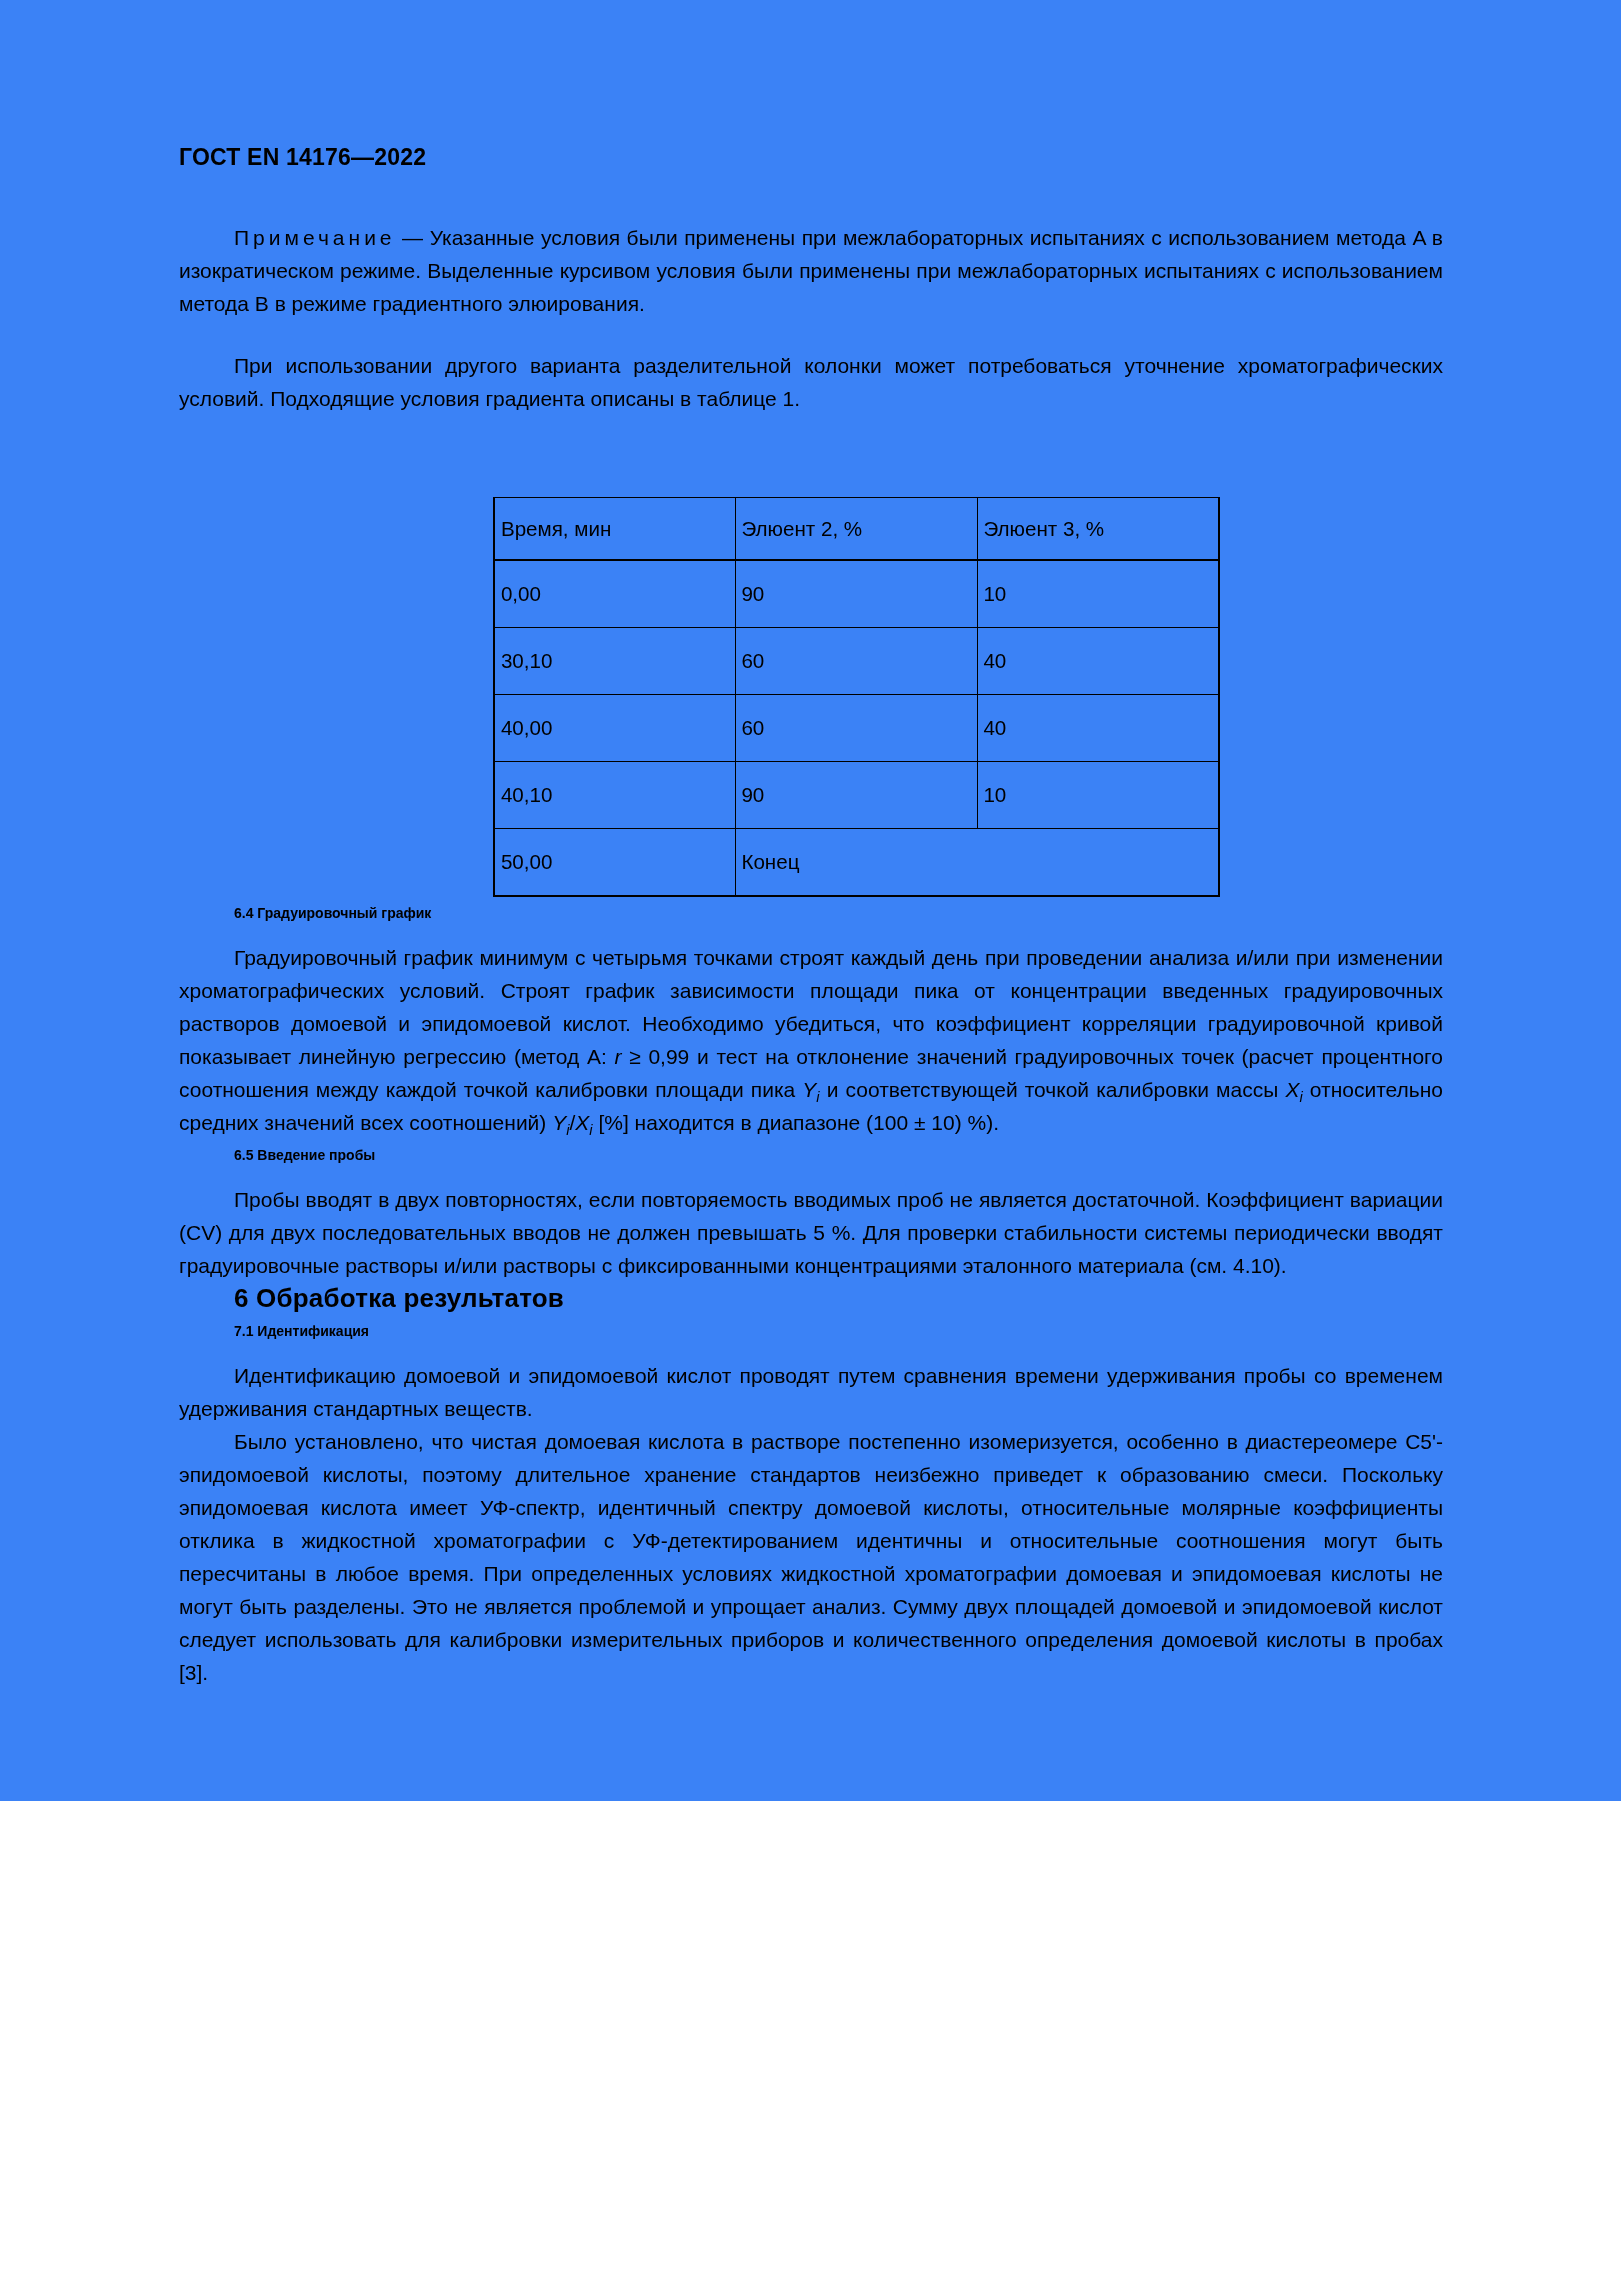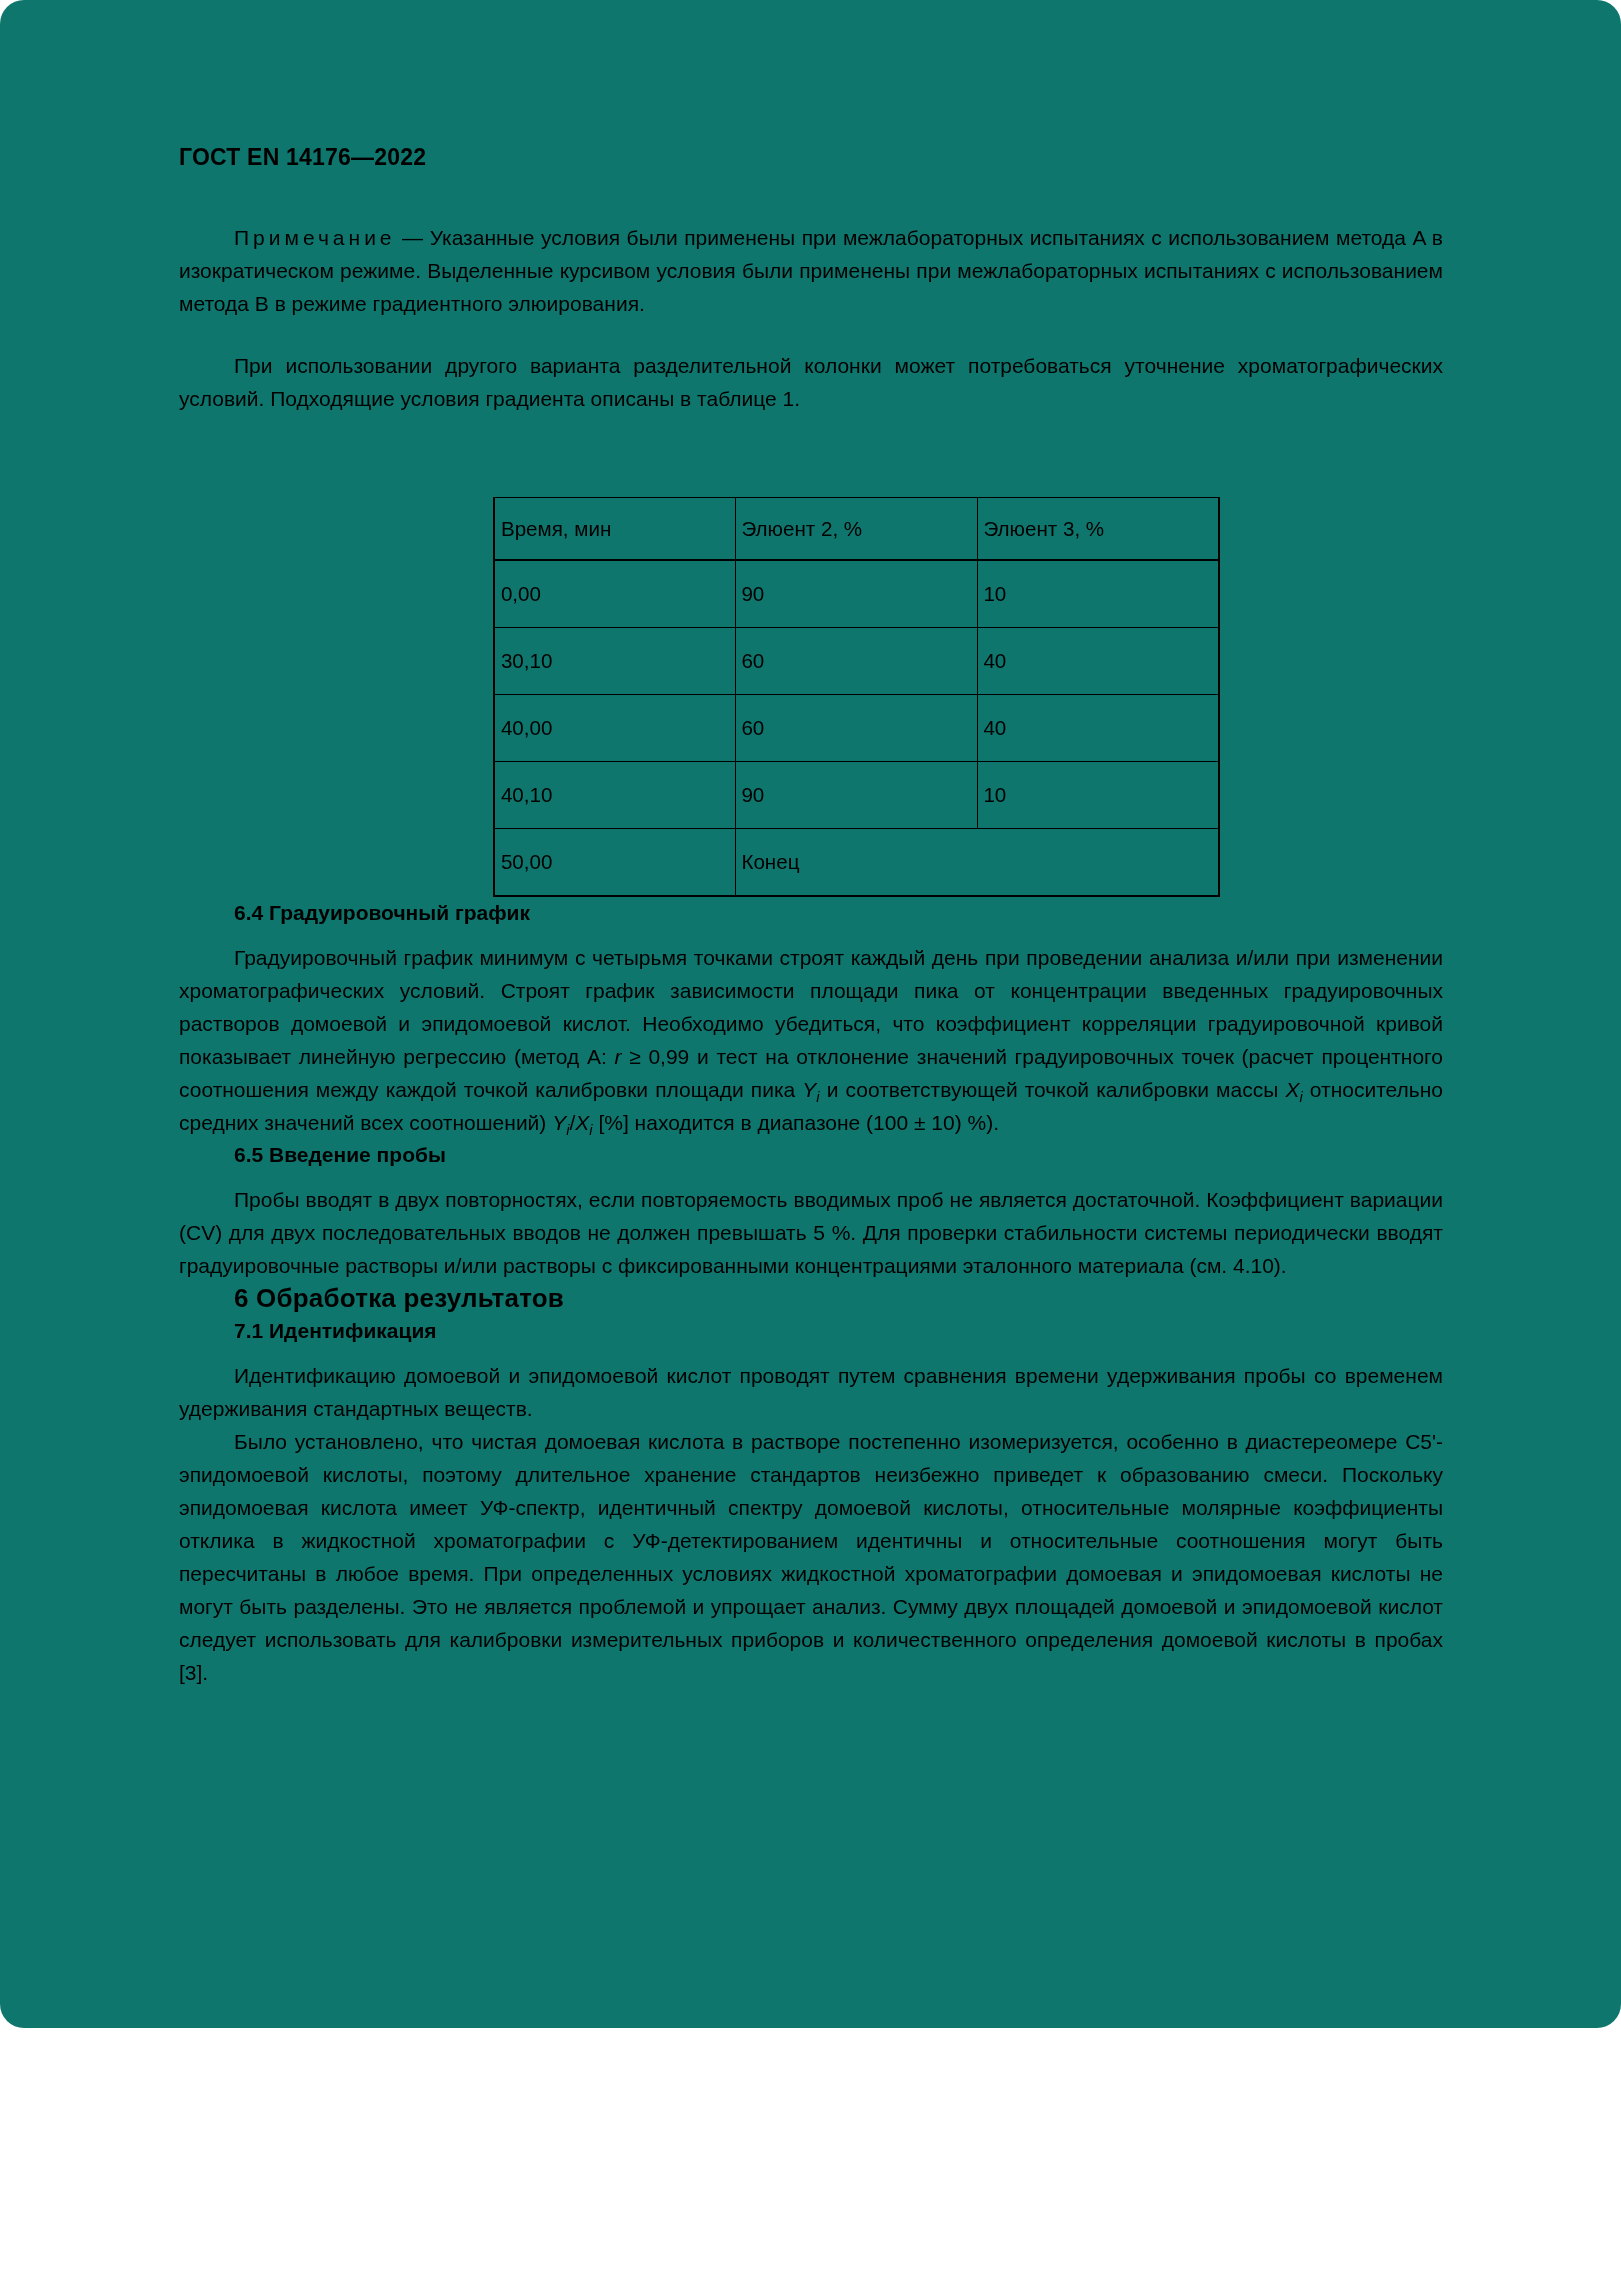--- a/index.html
+++ b/index.html
@@ -3,27 +3,26 @@
 <meta charset="utf-8">
 <style>
   html, body {
     margin: 0;
     padding: 0;
     background: #ffffff;
   }
   .page {
     position: relative;
     width: 1621px;
-    height: 2028px;
-    background: #0f766e;
+    height: 1801px;
+    background: #3b82f6;
     font-family: "Liberation Sans", sans-serif;
     color: #000000;
     box-sizing: border-box;
     overflow: hidden;
-    border-radius: 24px;
   }
   .content {
     position: absolute;
     left: 179px;
     top: 145px;
     width: 1264px;
   }
   .doc-header {
     font-size: 23px;
     font-weight: bold;
@@ -85,21 +84,21 @@
   table.gradient-table tr.header-row td {
     border-bottom-width: 2.5px;
   }
   table.gradient-table td.outer-left { border-left-width: 2.5px; }
   table.gradient-table td.outer-right { border-right-width: 2.5px; }
   tr.first-row td { border-top-width: 1.2px; }
   tr.last-row td { border-bottom-width: 2.5px; }
 
   
   h3.sub-heading {
-    font-size: 21px;
+    font-size: 14px;
     font-weight: bold;
     margin: 0;
     padding-left: 55px;
     line-height: 32px;
   }
   h2.main-heading {
     font-size: 26px;
     font-weight: bold;
     margin: 0;
     padding-left: 55px;

